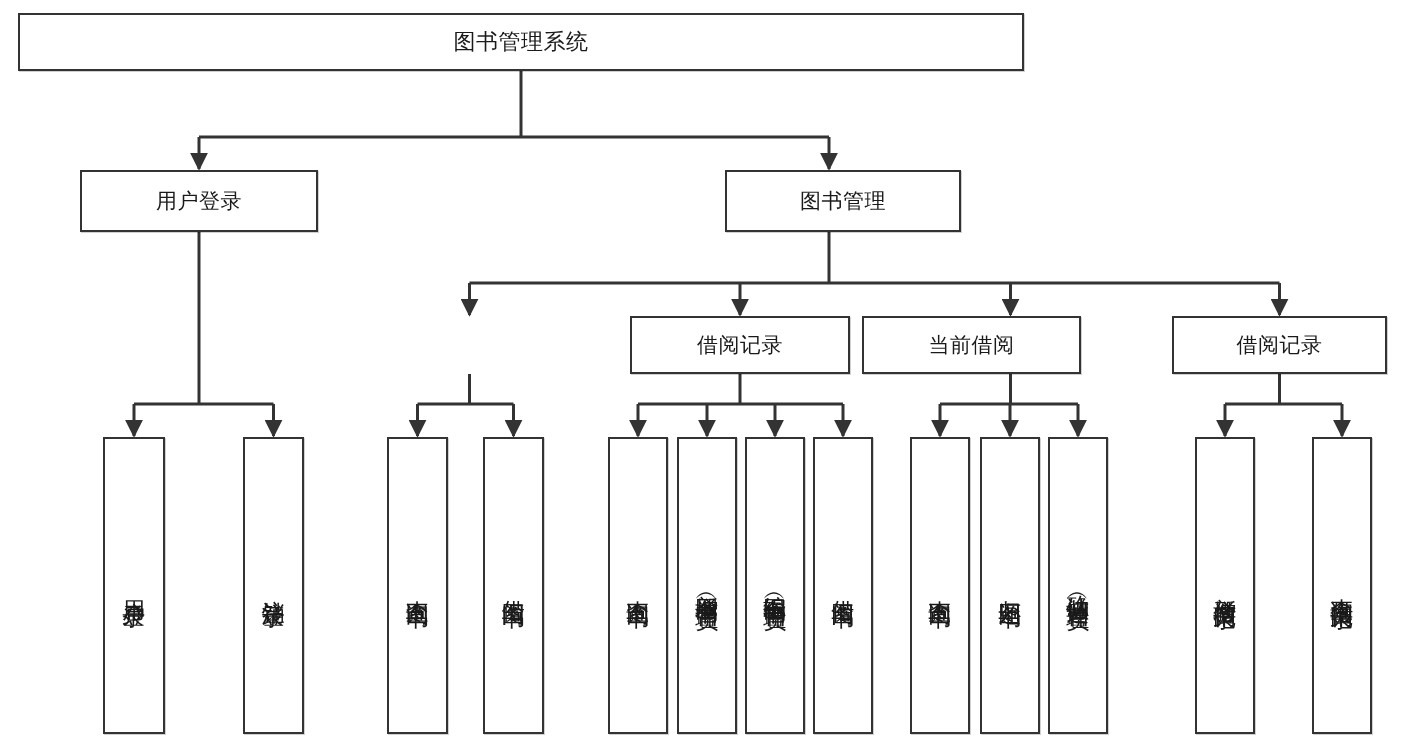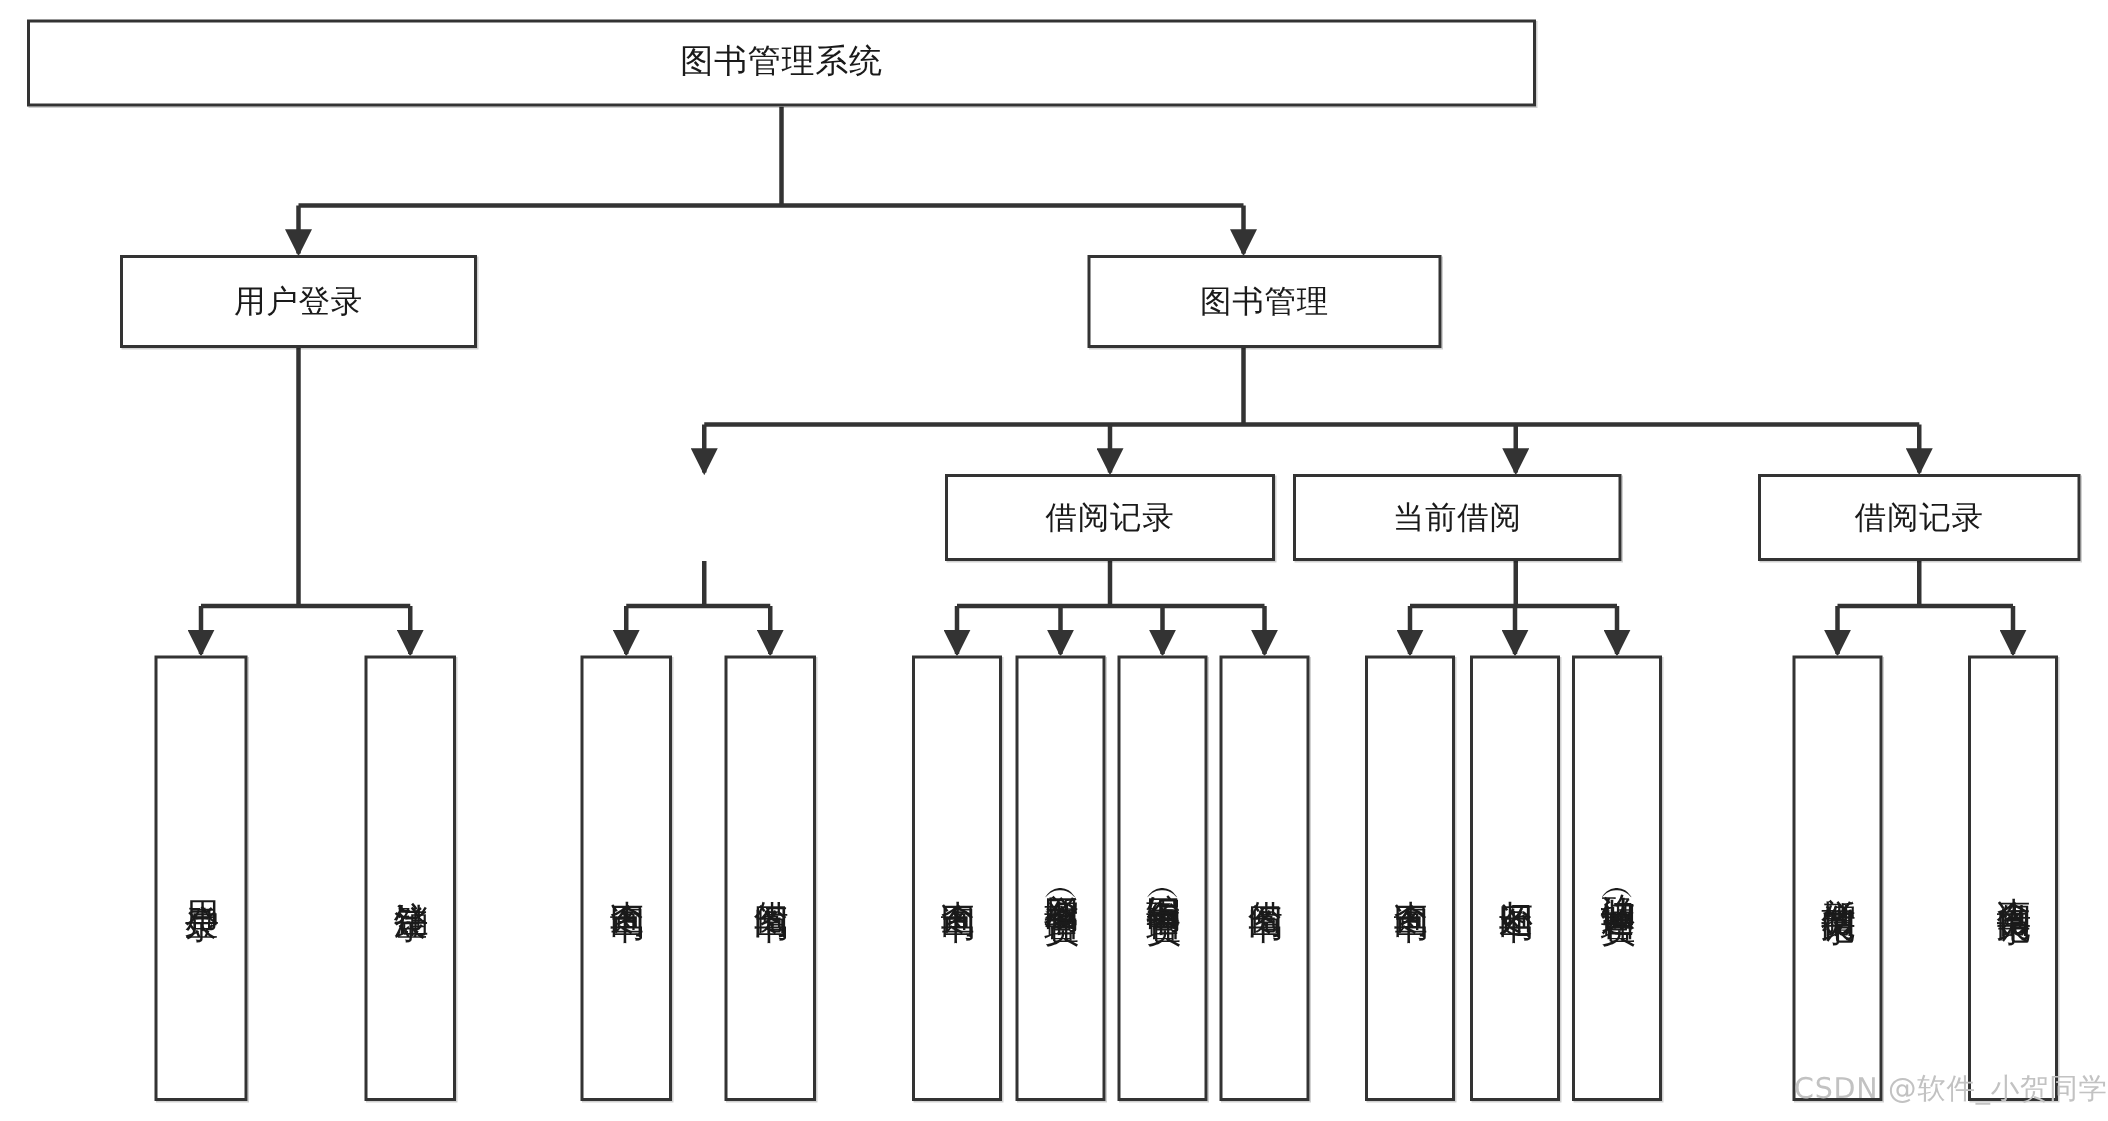--- a/index.html
+++ b/index.html
@@ -184,15 +184,14 @@
   </div>
 
   <div class="node vert" style="left: 1195px; top: 437px; width: 60px; height: 297px;">
     <span class="lbl">新增借阅记录</span>
   </div>
 
   <div class="node vert" style="left: 1312px; top: 437px; width: 60px; height: 297px;">
     <span class="lbl">查询借阅记录</span>
   </div>
 
-  <div class="watermark" style="left:1196px; top:713px;">CSDN @软件_小贺同学</div>
 
 </div>
 
 </body></html>

